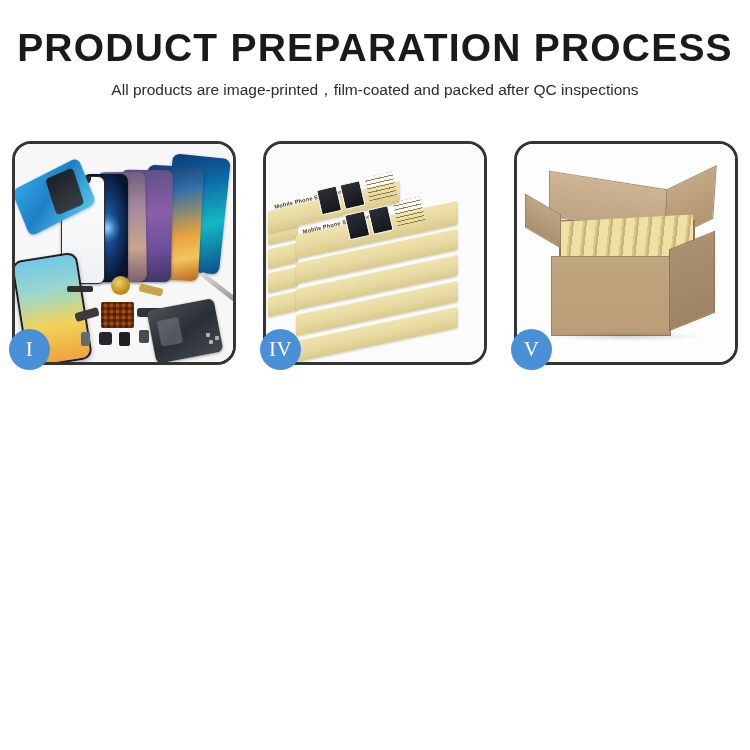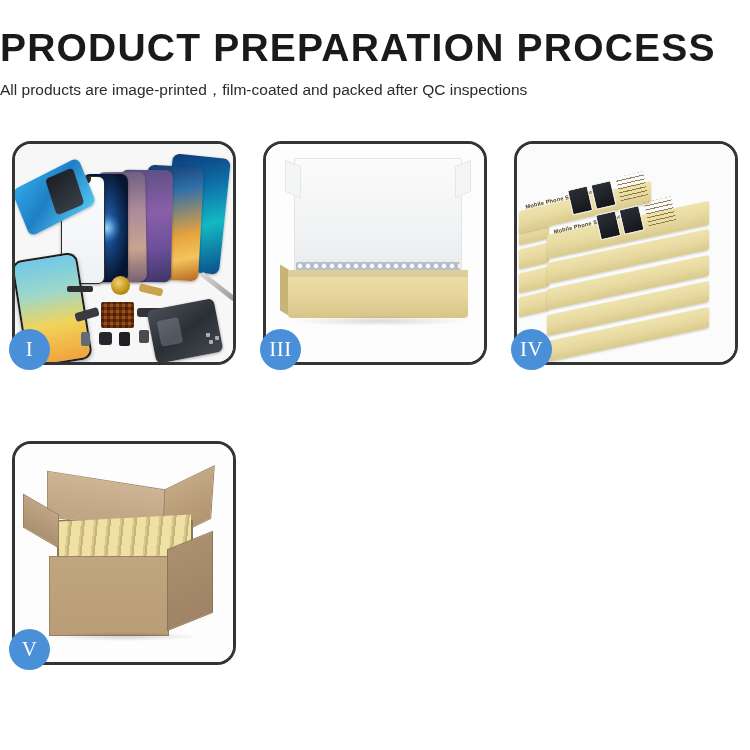--- a/index.html
+++ b/index.html
@@ -16,20 +16,21 @@
   .page {
     position: relative;
     width: 750px;
     height: 750px;
     background: #ffffff;
   }
 
   
   .header {
     padding-top: 28px;
+    text-align: center;
   }
   .title {
     font-family: "Liberation Sans", sans-serif;
     font-size: 39px;
     font-weight: bold;
     letter-spacing: 1.2px;
     color: #1a1a1a;
     line-height: 1.05;
     margin: 0;
     white-space: nowrap;
@@ -475,30 +476,20 @@
           <div class="pt batt"></div>
           <div class="pt backplate"></div>
           <div class="pt screwdriver"></div>
           <div class="pt screws"></div>
         </div>
       </div>
       <div class="badge">I</div>
     </div>
 
 
-    <div class="panel">
-      <div class="panel-inner p3">
-        <div class="box3-lid"></div>
-        <div class="box3-content"></div>
-        <div class="box3-left-flap"></div>
-        <div class="box3-tray"></div>
-        <div class="box3-shadow"></div>
-      </div>
-      <div class="badge">III</div>
-    </div>
 
     <div class="panel">
       <div class="panel-inner p4">
         <div class="stack">
           <div class="sbox sb-l4"></div>
           <div class="sbox sb-l3"></div>
           <div class="sbox sb-l2"></div>
           <div class="sbox sb-l1"></div>
           <div class="sbox sb-r4"></div>
           <div class="sbox sb-r3"></div>

